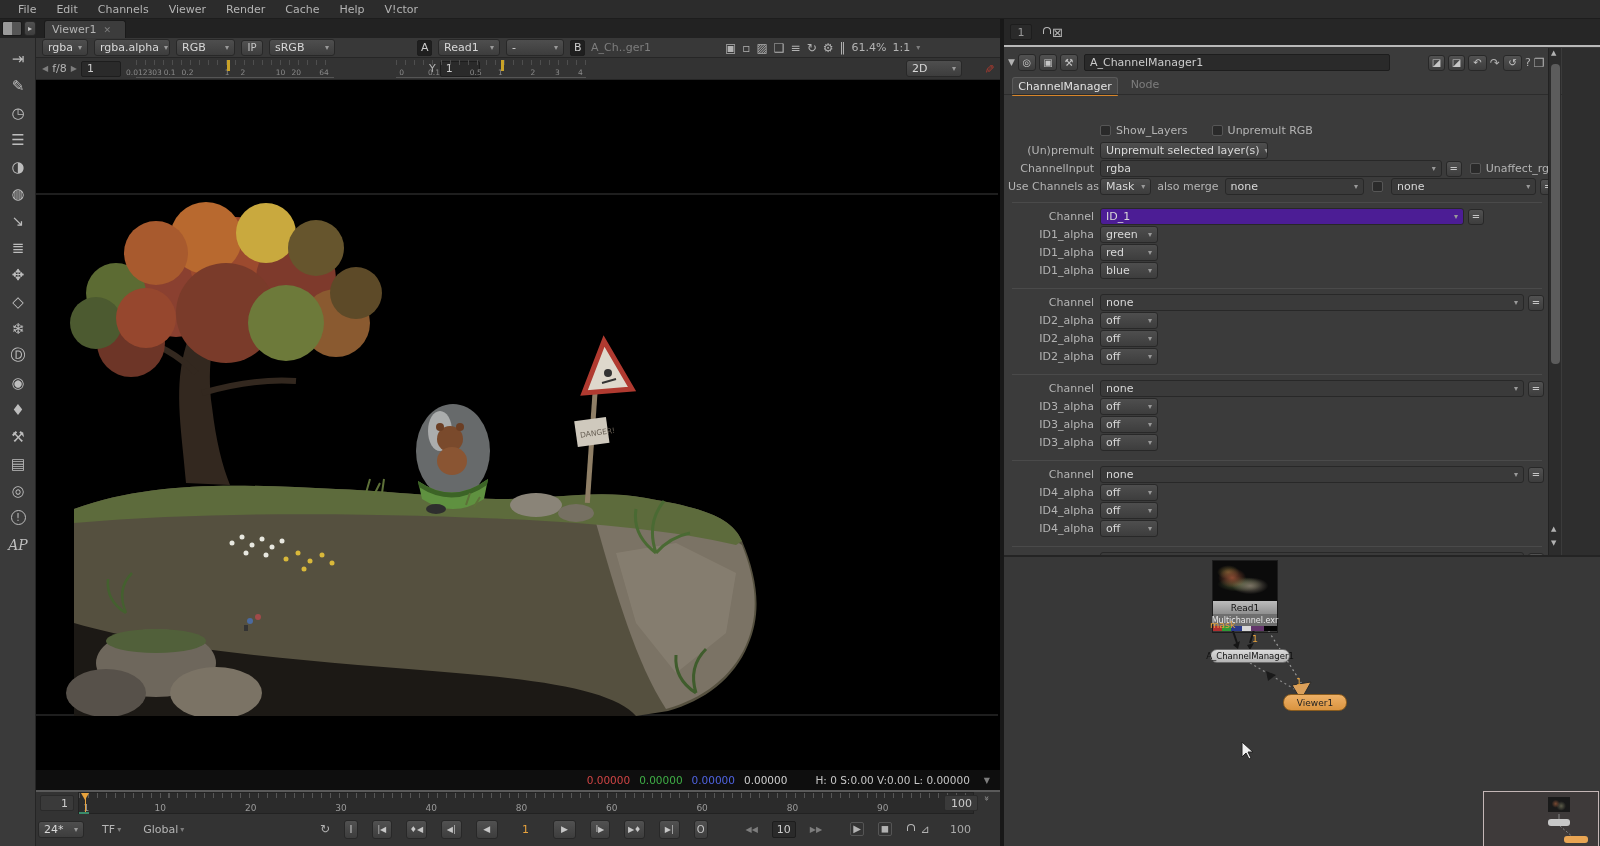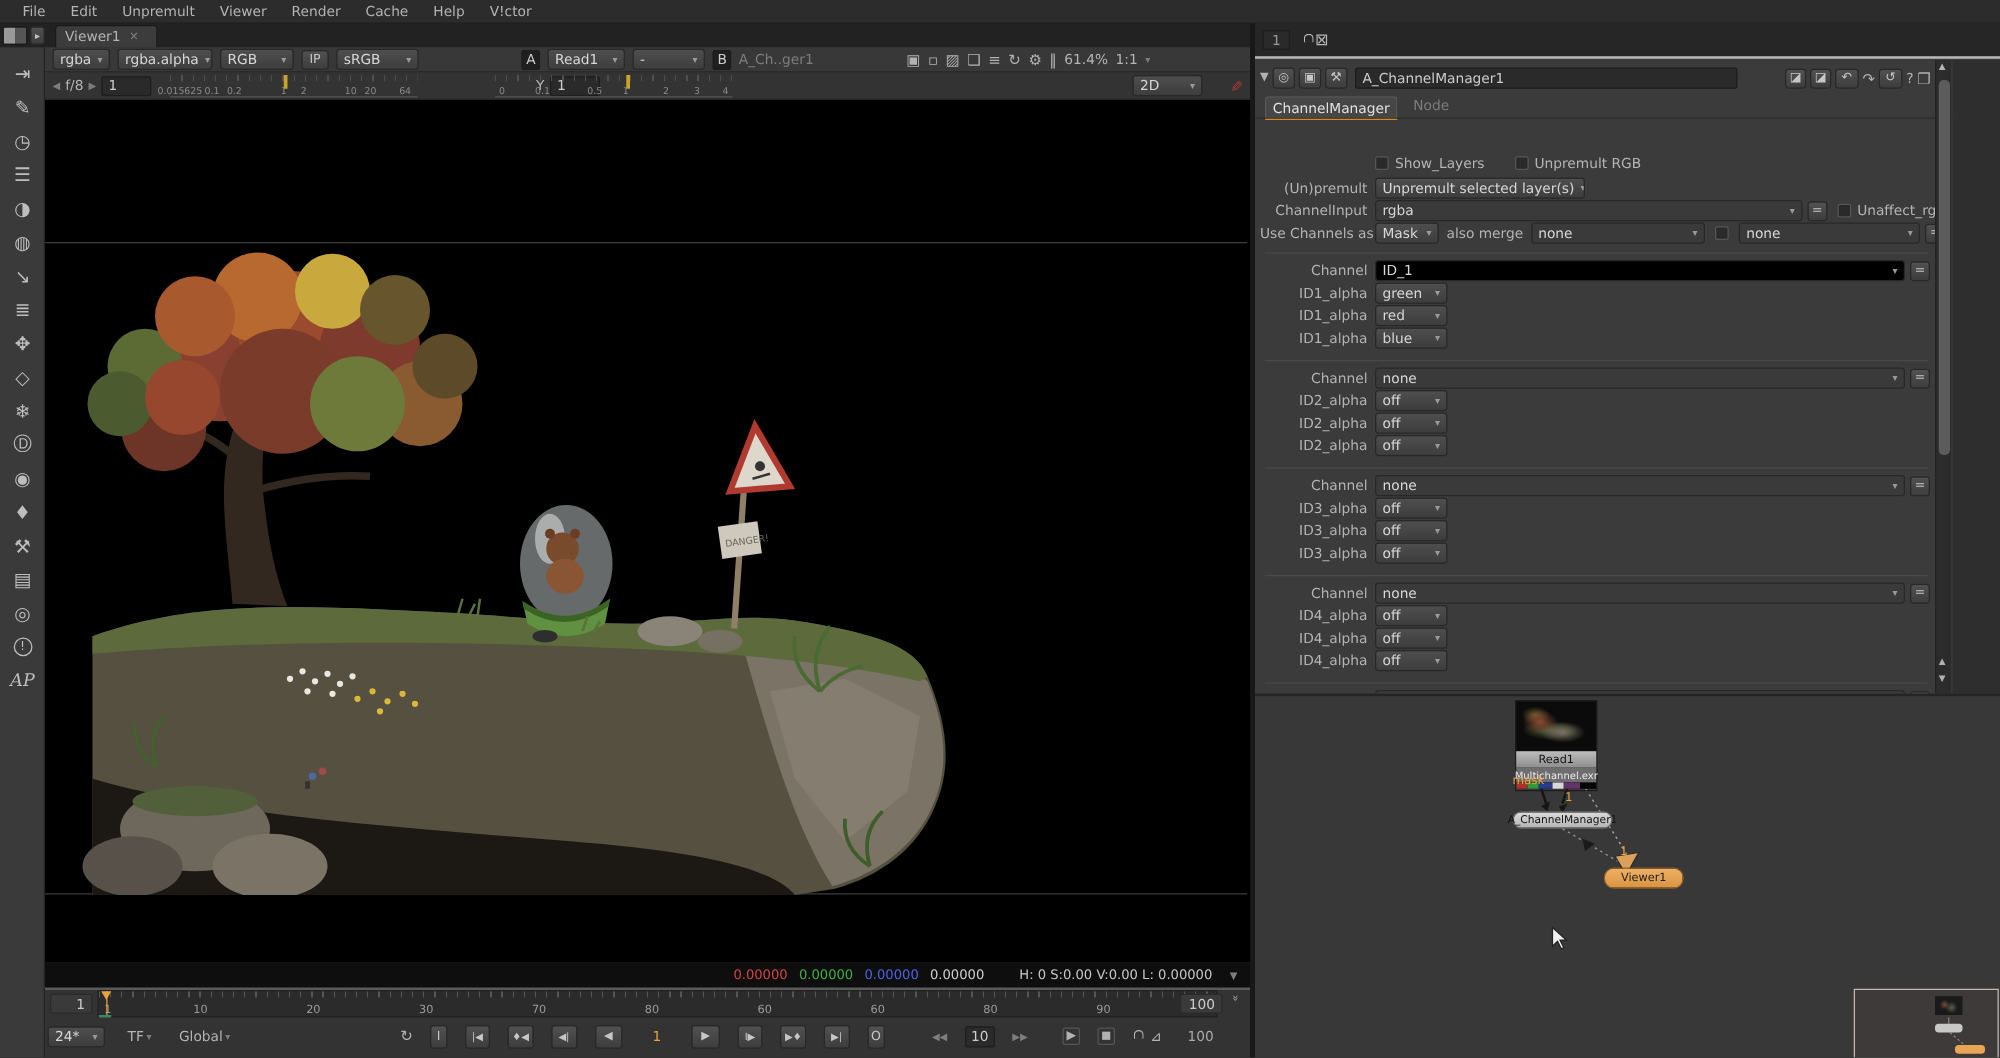--- a/index.html
+++ b/index.html
@@ -27,21 +27,21 @@
 .lock.sm{transform:scale(.85)}
 .chev{display:flex;flex-direction:column;line-height:5px;font-size:9px;color:#9a9a9a}
 .mini-strip{display:flex;height:5px;background:#050505}
 </style>
 </head>
 <body>
 
 <div class="abs row" style="left:0;top:0;width:1600px;height:19px;background:#2c2c2c;border-bottom:1px solid #1d1d1d;padding-left:8px;gap:0">
   <span class="lbl" style="padding:0 10px">File</span>
   <span class="lbl" style="padding:0 10px">Edit</span>
-  <span class="lbl" style="padding:0 10px">Unpremult</span>
+  <span class="lbl" style="padding:0 10px">Channels</span>
   <span class="lbl" style="padding:0 10px">Viewer</span>
   <span class="lbl" style="padding:0 10px">Render</span>
   <span class="lbl" style="padding:0 10px">Cache</span>
   <span class="lbl" style="padding:0 10px">Help</span>
   <span class="lbl" style="padding:0 10px">V!ctor</span>
 </div>
 
 <div class="abs" style="left:0;top:19px;width:1000px;height:19px;background:#222222"></div>
 <div class="abs row" style="left:2px;top:21px;width:20px;height:15px;background:linear-gradient(90deg,#9a9a9a 0 9px,#555 9px);border:1px solid #1a1a1a;border-radius:2px"></div>
 <div class="abs btn" style="left:24px;top:21px;width:12px;height:15px;font-size:8px">▸</div>
@@ -166,21 +166,21 @@
   </div>
 
   <div class="abs row" style="left:0;top:20px;width:964px;height:22px;background:#333333;border-bottom:1px solid #262626;padding:0 6px;gap:4px">
     <span class="dim" style="font-size:8px">◀</span>
     <span class="lbl">f/8</span>
     <span class="dim" style="font-size:8px">▶</span>
     <div class="field" style="width:40px;height:16px">
         <span>1</span>
       </div>
     <div class="abs" style="left:100px;top:2px;width:198px;height:18px;border-bottom:1px solid #555;background:repeating-linear-gradient(90deg,#4e4e4e 0 1px,transparent 1px 9px);background-size:100% 5px;background-repeat:no-repeat">
-      <span class="slide-lbl" style="left:4%">0.015625</span>
+      <span class="slide-lbl" style="left:4%">0.012303</span>
       <span class="slide-lbl" style="left:17%">0.1</span>
       <span class="slide-lbl" style="left:26%">0.2</span>
       <span class="slide-lbl" style="left:46%">1</span>
       <span class="slide-lbl" style="left:54%">2</span>
       <span class="slide-lbl" style="left:73%">10</span>
       <span class="slide-lbl" style="left:81%">20</span>
       <span class="slide-lbl" style="left:95%">64</span>
       <div class="abs" style="left:46%;top:0;width:3px;height:11px;background:#c9a227"></div>
     </div>
     <div style="width:300px"></div>
@@ -299,21 +299,21 @@
 
   <div class="abs" style="left:0;top:754px;width:964px;height:54px;background:#333333">
     <div class="abs field dim" style="left:4px;top:3px;width:34px;height:16px;justify-content:flex-end;background:#3a3a3a;border-color:#2a2a2a">
         <span>1</span>
       </div>
     <div class="abs" style="left:42px;top:0;width:896px;height:22px;background:#2b2b2b;border:1px solid #222;background-image:repeating-linear-gradient(90deg,#565656 0 1px,transparent 1px 8.95px);background-size:100% 5px;background-repeat:no-repeat">
       <span class="ruler-lbl" style="left:0.5%;transform:none">1</span>
       <span class="ruler-lbl" style="left:9.1%">10</span>
       <span class="ruler-lbl" style="left:19.2%">20</span>
       <span class="ruler-lbl" style="left:29.3%">30</span>
-      <span class="ruler-lbl" style="left:39.4%">70</span>
+      <span class="ruler-lbl" style="left:39.4%">40</span>
       <span class="ruler-lbl" style="left:49.5%">80</span>
       <span class="ruler-lbl" style="left:59.6%">60</span>
       <span class="ruler-lbl" style="left:69.7%">60</span>
       <span class="ruler-lbl" style="left:79.8%">80</span>
       <span class="ruler-lbl" style="left:89.9%">90</span>
       <span class="ruler-lbl" style="left:99%">100</span>
       <div class="abs" style="left:2px;top:0;width:9px;height:20px">
         <div class="abs" style="left:4px;top:0;width:1px;height:20px;background:#e8a33d"></div>
         <div class="abs" style="left:0;top:0;width:0;height:0;border:4.5px solid transparent;border-top:7px solid #e8a33d"></div>
       </div>
@@ -496,21 +496,21 @@
         </div>
       <div class="btn" style="width:16px;height:16px;margin-left:4px">
           <span>=</span>
         </div>
     </div>
 
     <div class="abs sep" style="left:8px;top:154px;width:530px"></div>
 
     <div class="abs row" style="left:4px;top:160px;width:548px;height:17px">
       <span class="lbl" style="width:86px;text-align:right;margin-right:6px">Channel</span>
-      <div class="combo" style="width:424px;background:#000000">
+      <div class="combo" style="width:364px;background:#4c1d95">
           <span>ID_1</span>
           <span class="car">▾</span>
         </div>
       <div class="btn" style="width:16px;height:16px;margin-left:4px">
           <span>=</span>
         </div>
     </div>
     <div class="abs row" style="left:4px;top:178px;height:17px">
         <span class="lbl" style="width:86px;text-align:right;margin-right:6px">ID1_alpha</span>
         <div class="combo" style="width:58px">

